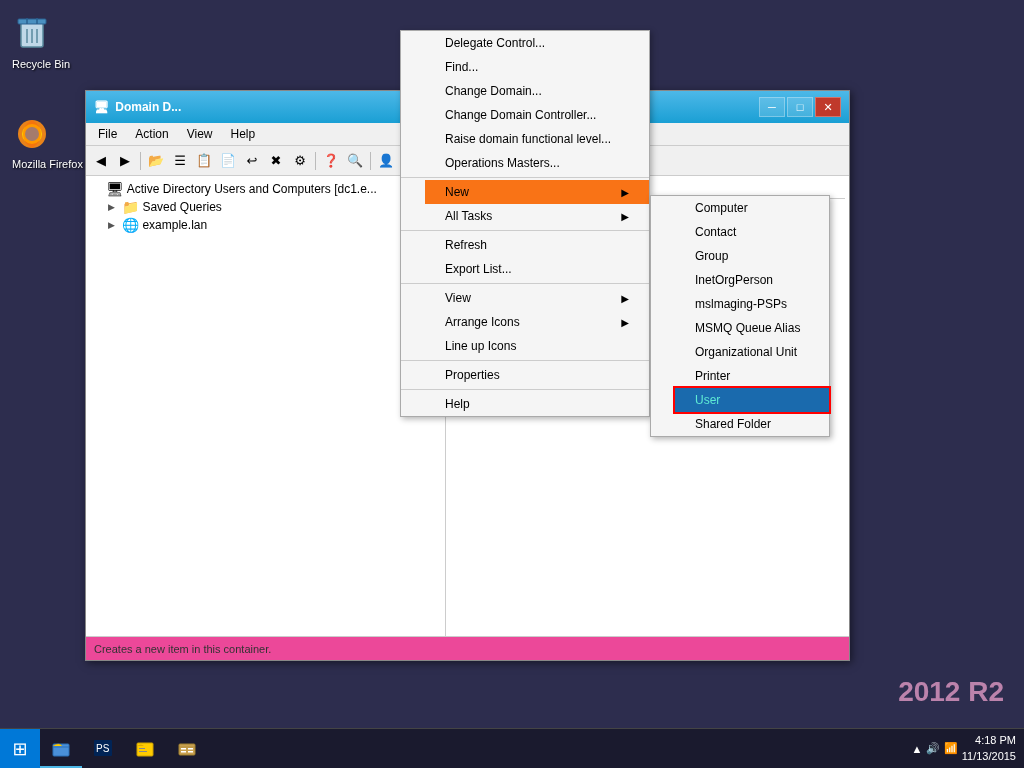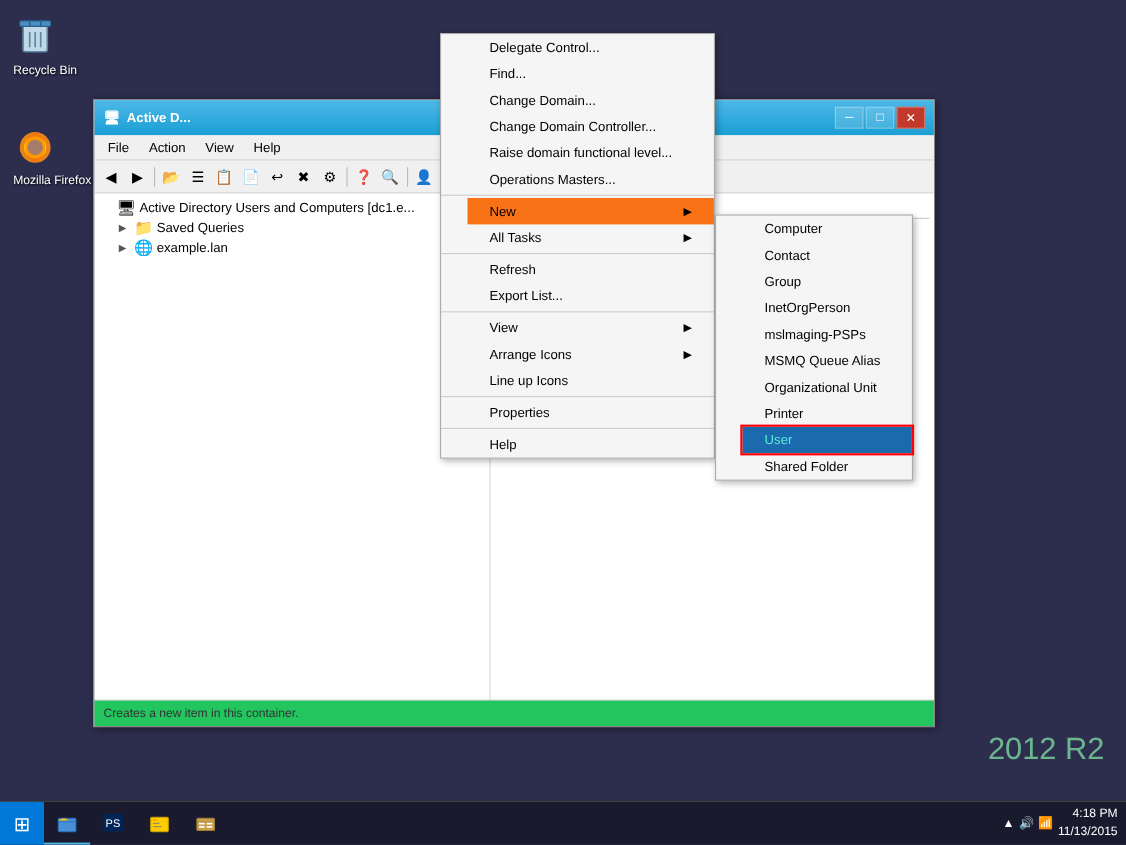--- a/index.html
+++ b/index.html
@@ -181,21 +181,21 @@
     }
     .right-panel-item {
       display: flex;
       align-items: center;
       padding: 2px 4px;
       gap: 4px;
       font-size: 12px;
     }
     
     .statusbar {
-      background: #22c55e;
+      background: #ec4899;
       border-top: 1px solid #ccc;
       padding: 2px 8px;
       font-size: 11px;
       color: #333;
       height: 24px;
       display: flex;
       align-items: center;
     }
     
     .context-menu {
@@ -278,25 +278,25 @@
       align-items: center;
       gap: 4px;
       padding: 0 8px;
       color: white;
       font-size: 11px;
     }
     .tray-time { text-align: right; line-height: 1.4; }
     
     .server-text {
       position: absolute;
-      bottom: 71px;
+      bottom: 60px;
       right: 20px;
-      color: #86efac;
+      color: #f9a8d4;
       font-size: 28px;
-      font-weight: 400;
+      font-weight: 700;
       opacity: 0.7;
     }
   </style>
 </head>
 <body>
 
 <div class="desktop">
 
   <div class="desktop-icon recycle-bin-icon">
     <div class="icon-img">
@@ -323,21 +323,21 @@
       </svg>
     </div>
     <span class="icon-label">Mozilla Firefox</span>
   </div>
 
   <div class="window">
 
     <div class="window-titlebar">
       <div class="window-title">
         <span>🖥</span>
-        <span>Active D...</span>
+        <span>Domain D...</span>
       </div>
       <div class="window-controls">
         <button class="win-btn">─</button>
         <button class="win-btn">□</button>
         <button class="win-btn close">✕</button>
       </div>
     </div>
 
     <div class="menubar">
       <span class="menubar-item">File</span>

